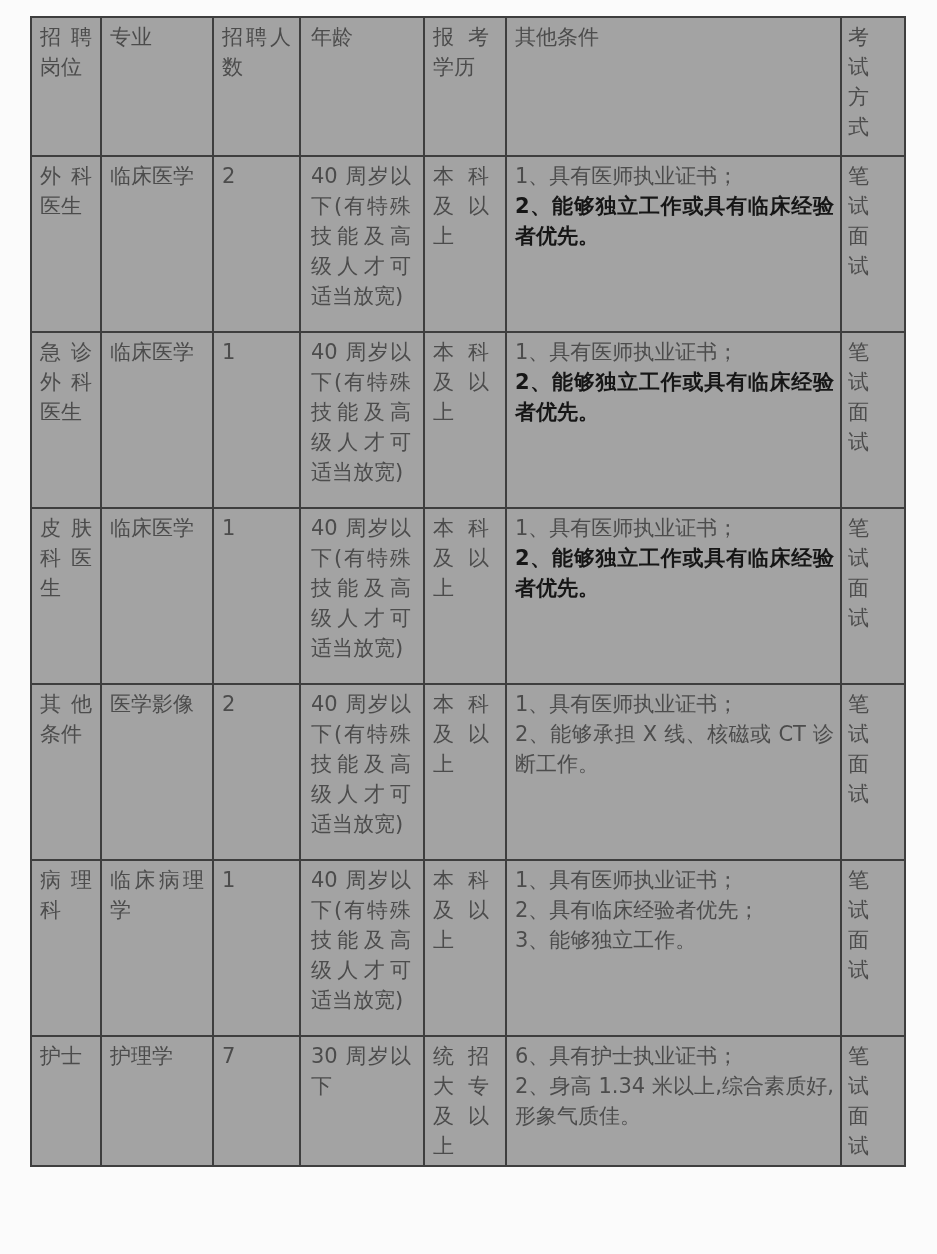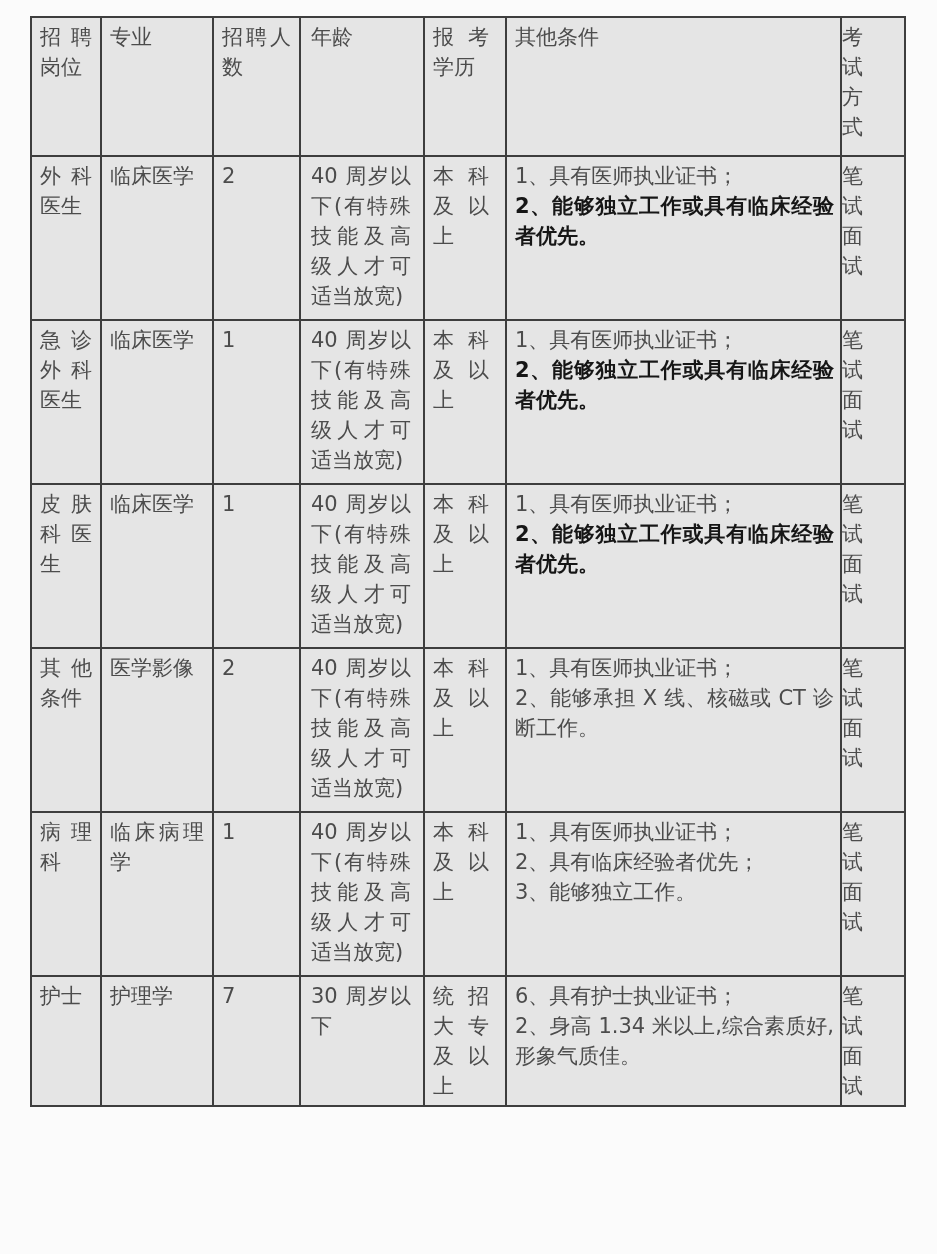--- a/index.html
+++ b/index.html
@@ -10,40 +10,40 @@
     font-family: "DejaVu Sans", sans-serif;
     color: #4c4c4c;
   }
   .page { padding: 16px 0 0 30px; }
   table.recruit {
     border-collapse: collapse;
     table-layout: fixed;
     width: 874px;
     font-size: 21px;
     line-height: 30px;
-    background: #e5e5e5;
+    background: #a3a3a3;
   }
   th, td {
     border: 2px solid #3e3e3e;
     vertical-align: top;
     font-weight: normal;
     text-align: justify;
     text-justify: inter-character;
     box-sizing: border-box;
     padding: 4px 8px;
     overflow: hidden;
   }
   
   .c1 { padding: 4px 8px; }
   .c2 { padding: 4px 8px; }
   .c3 { padding: 4px 8px; }
-  .c4 { padding: 4px 12px 8px 10px; }
+  .c4 { padding: 4px 12px 20px 10px; }
   .c5 { padding: 4px 16px 4px 8px; }
   .c6 { padding: 4px 6px 19px 8px; }
-  .c7 { padding: 4px 0; }
+  .c7 { padding: 4px 6px; }
   .vert { width: 24px; }            
   .cond { text-align: justify; text-justify: inter-character; }
   .cond.bold { font-weight: 700; color: #161616; }
   tr.hdr   { height: 139px; }
   tr.body  { height: 158px; }
   tr.last  { height: 123px; }
 </style>
 </head>
 <body>
 

